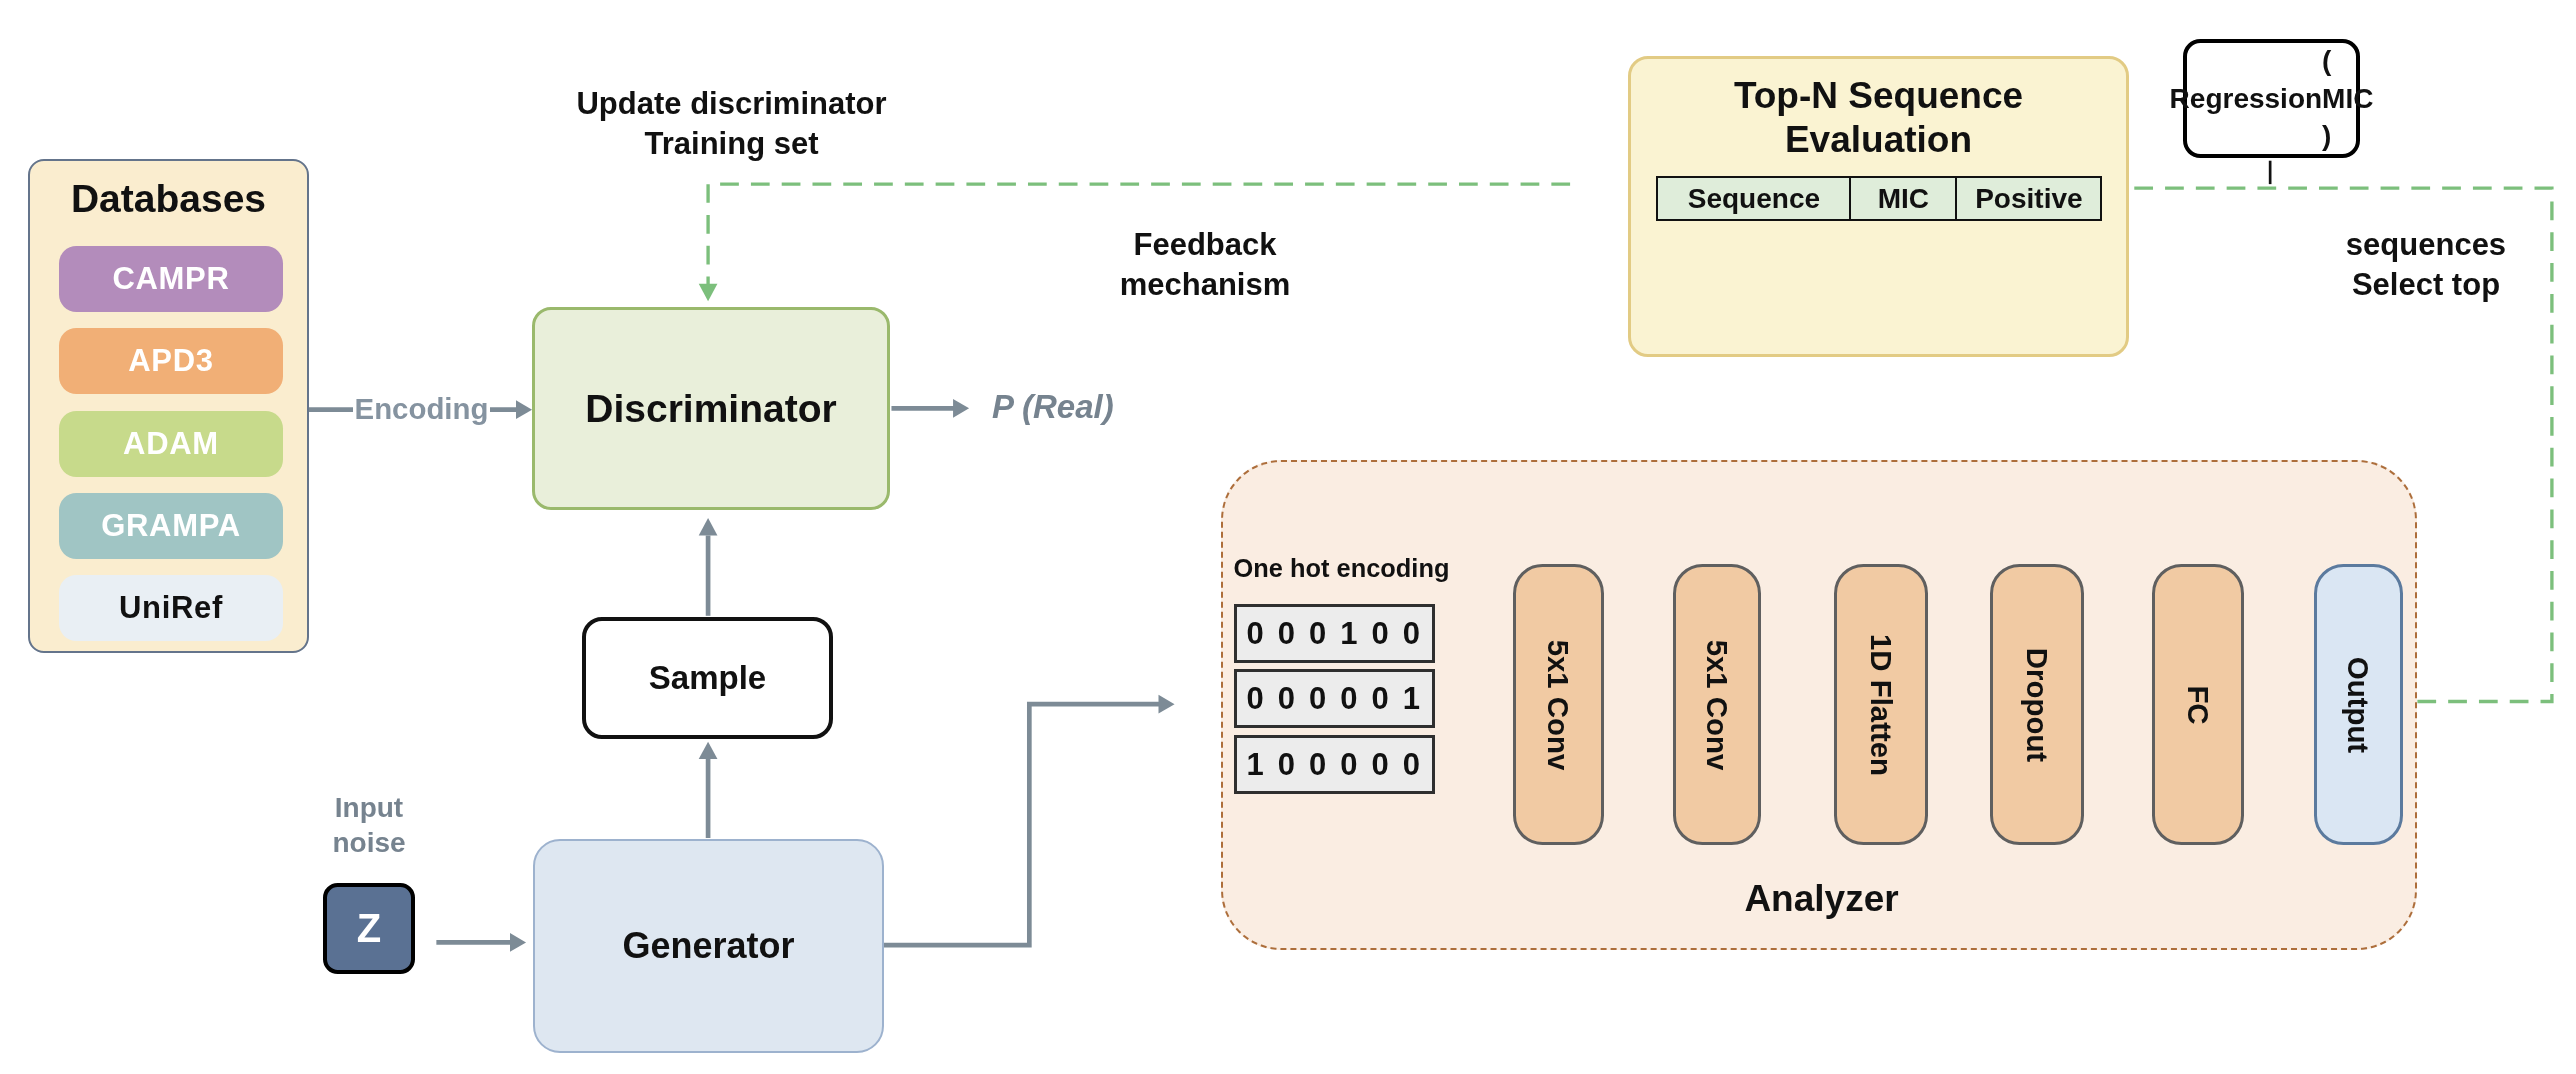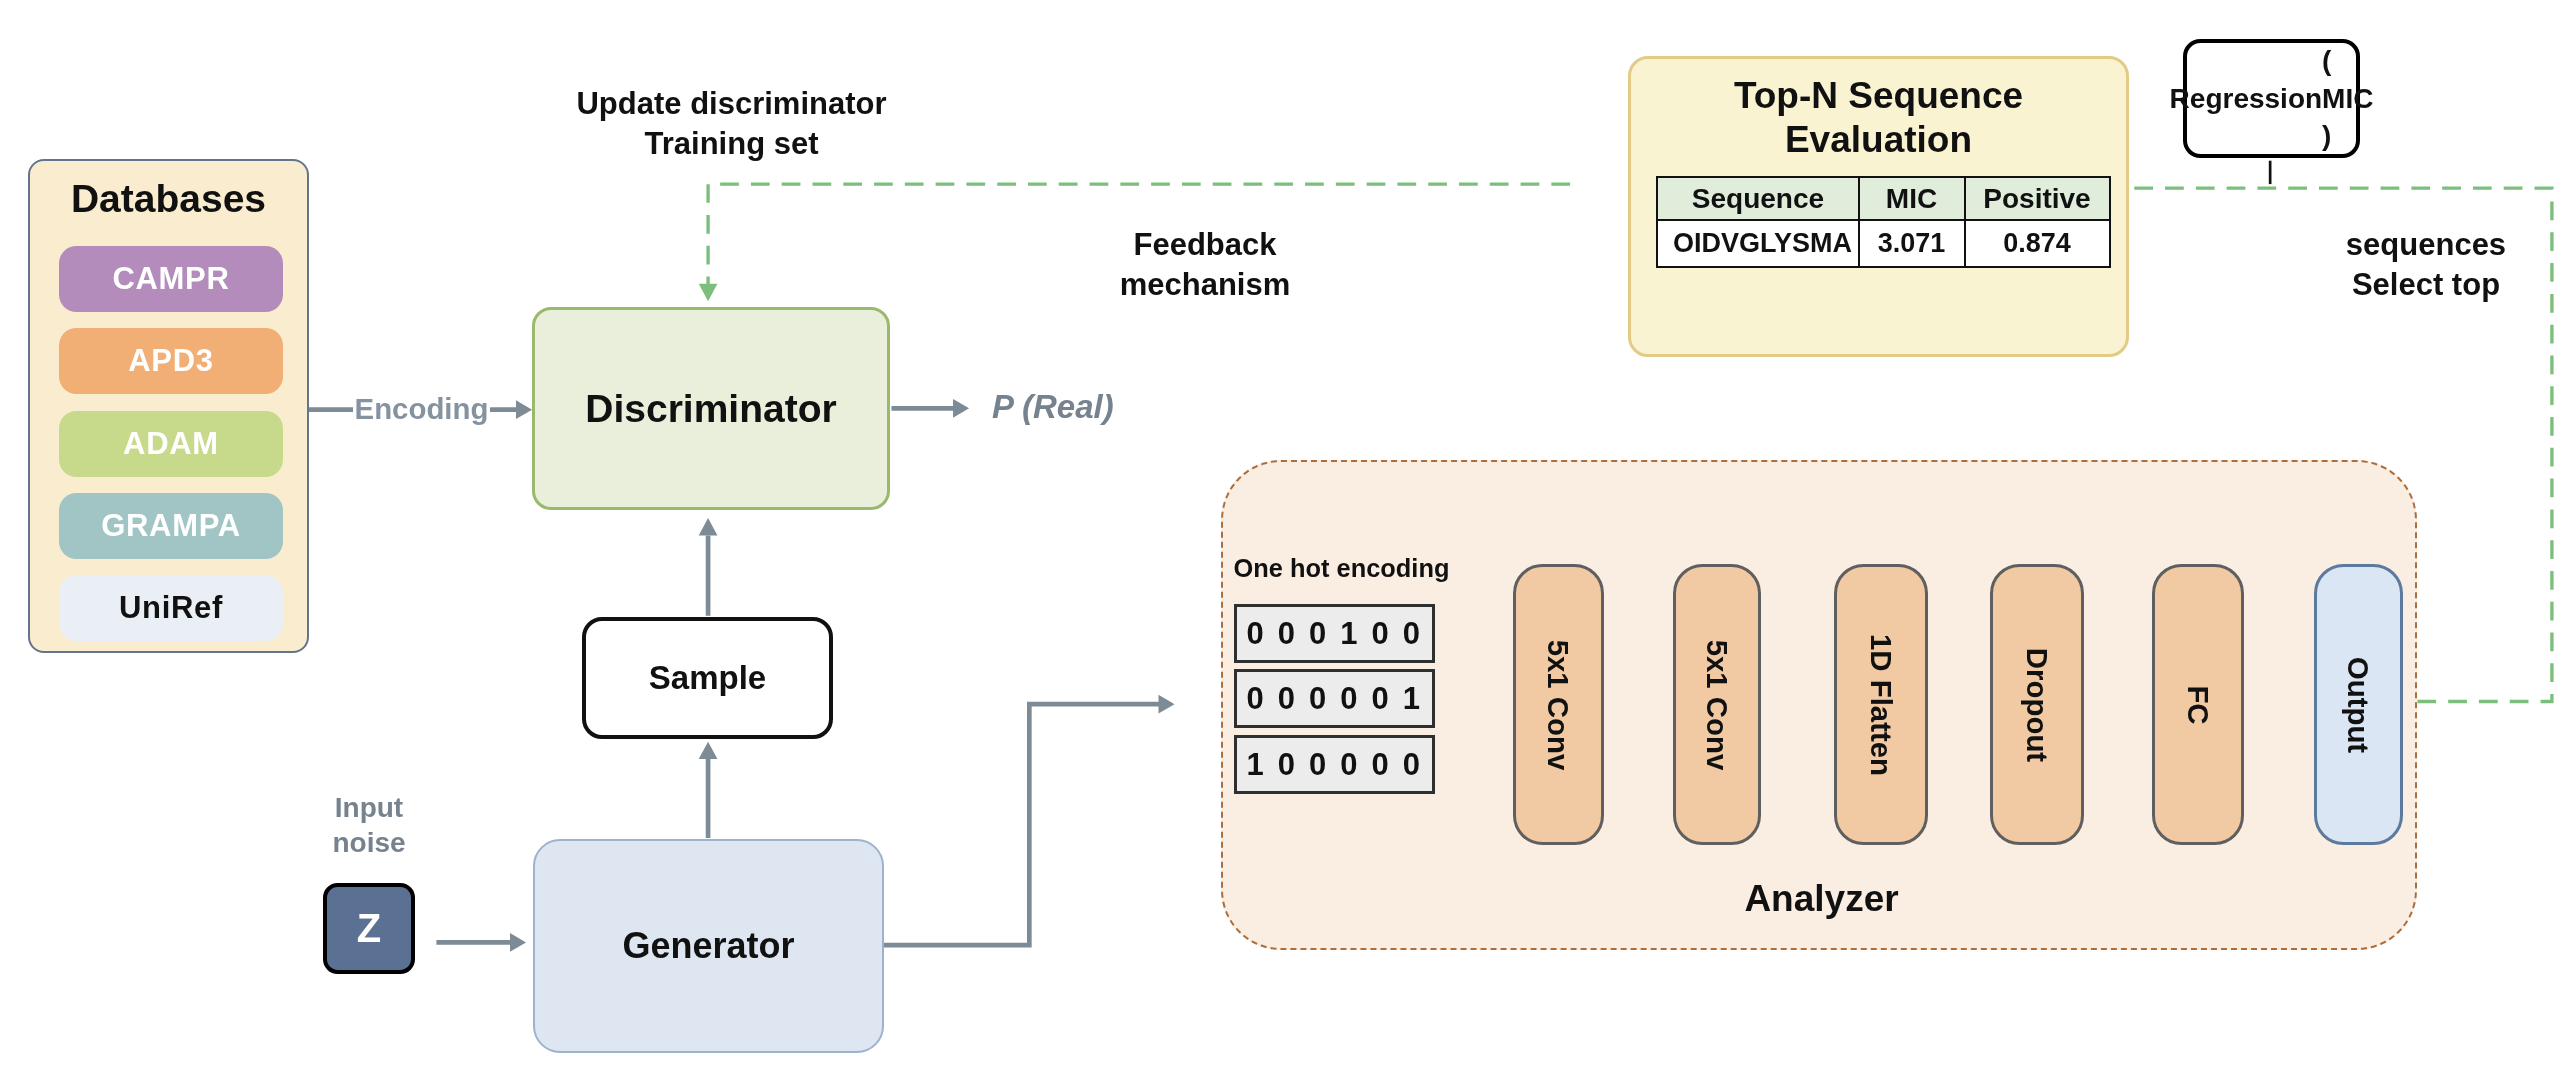--- a/index.html
+++ b/index.html
@@ -218,25 +218,20 @@
           <col class="col-seq">
           <col class="col-mic">
           <col class="col-pos">
         </colgroup>
       <tbody>
           <tr>
         <th>Sequence</th>
         <th>MIC</th>
         <th>Positive</th>
       </tr>
-      <tr>
-        <td class="cell-seq">OIDVGLYSMA</td>
-        <td class="cell-num">3.071</td>
-        <td class="cell-num">0.874</td>
-      </tr>
     </tbody>
       </table>
   </div>
 
   <div class="abs reg-box">
     <div>Regression</div>
     <div>( MIC )</div>
   </div>
 
   <div class="abs analyzer-panel"></div>

